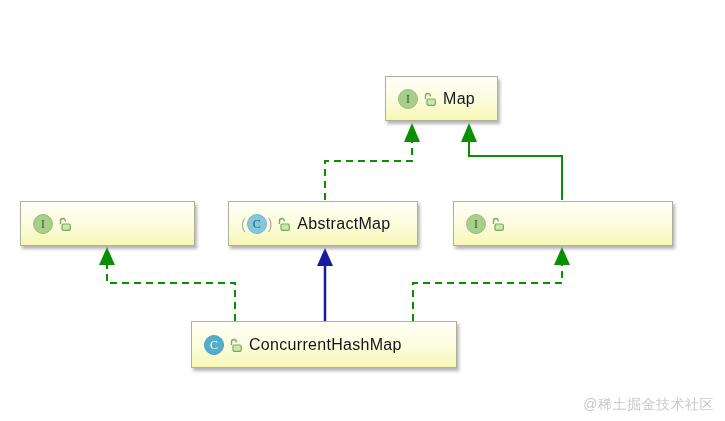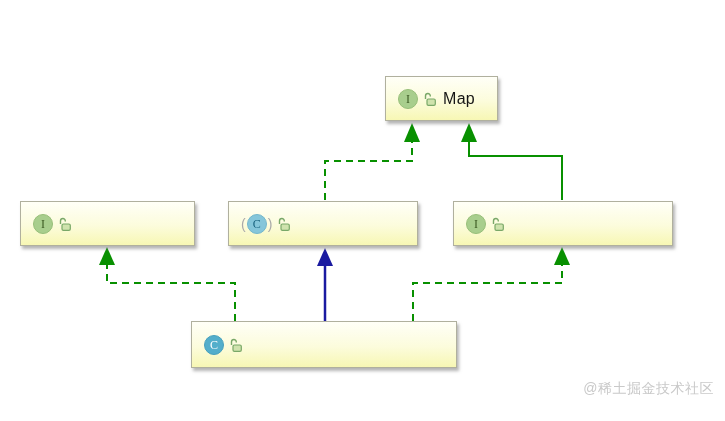--- a/index.html
+++ b/index.html
@@ -32,21 +32,21 @@
   }
   .badge.interface{background:#a8ce8d;color:#3c5a23;border:1px solid #97bf79;}
   .badge.class{background:#53aecb;color:#ffffff;border:1px solid #48a0bd;}
   .badge.abstract{background:#85c6da;color:#19637f;border:1px solid #74b7cc;}
   .paren{color:#a9a9a9;font-size:14px;line-height:1;flex:0 0 auto;}
   .paren.open{margin-right:1px;}
   .paren.close{margin-left:1px;}
   .badge-wrap{display:flex;align-items:center;}
   .lock{margin-left:5px;flex:0 0 auto;display:block;}
   #watermark{
-    position:absolute;right:11px;top:380px;z-index:3;
+    position:absolute;right:11px;top:396px;z-index:3;
     font-size:14px;color:#c9c9c9;letter-spacing:0.5px;
   }
 </style>
 </head>
 <body>
 
 <div id="canvas">
 
   <svg id="edges" width="725" height="421" viewBox="0 0 725 421">
 
@@ -96,33 +96,35 @@
   <div class="node" style="left:228px;top:201px;width:190px;height:45px;">
     <span class="badge-wrap">
       <span class="paren open">(</span>
       <span class="badge abstract">C</span>
       <span class="paren close">)</span>
     </span>
     <svg class="lock" width="13" height="14" viewBox="0 0 13 14">
       <path d="M2.5,7 V3.9 a2.4,2.4 0 0 1 4.8,0 V4.6" fill="none" stroke="#79a868" stroke-width="1.4"></path>
       <rect x="4" y="7" width="8.3" height="6.3" rx="1.4" fill="#cfe3ad" stroke="#79a868" stroke-width="1.2"></rect>
     </svg>
+    <span class="node-label">AbstractMap</span>
   </div>
 
   <div class="node" style="left:453px;top:201px;width:220px;height:45px;">
     <span class="badge interface">I</span>
     <svg class="lock" width="13" height="14" viewBox="0 0 13 14">
       <path d="M2.5,7 V3.9 a2.4,2.4 0 0 1 4.8,0 V4.6" fill="none" stroke="#79a868" stroke-width="1.4"></path>
       <rect x="4" y="7" width="8.3" height="6.3" rx="1.4" fill="#cfe3ad" stroke="#79a868" stroke-width="1.2"></rect>
     </svg>
   </div>
 
   <div class="node" style="left:191px;top:321px;width:266px;height:47px;">
     <span class="badge class">C</span>
     <svg class="lock" width="13" height="14" viewBox="0 0 13 14">
       <path d="M2.5,7 V3.9 a2.4,2.4 0 0 1 4.8,0 V4.6" fill="none" stroke="#79a868" stroke-width="1.4"></path>
       <rect x="4" y="7" width="8.3" height="6.3" rx="1.4" fill="#cfe3ad" stroke="#79a868" stroke-width="1.2"></rect>
     </svg>
+    <span class="node-label">ConcurrentHashMap</span>
   </div>
 
   <div id="watermark">@稀土掘金技术社区</div>
 
 </div>
 
 </body></html>

